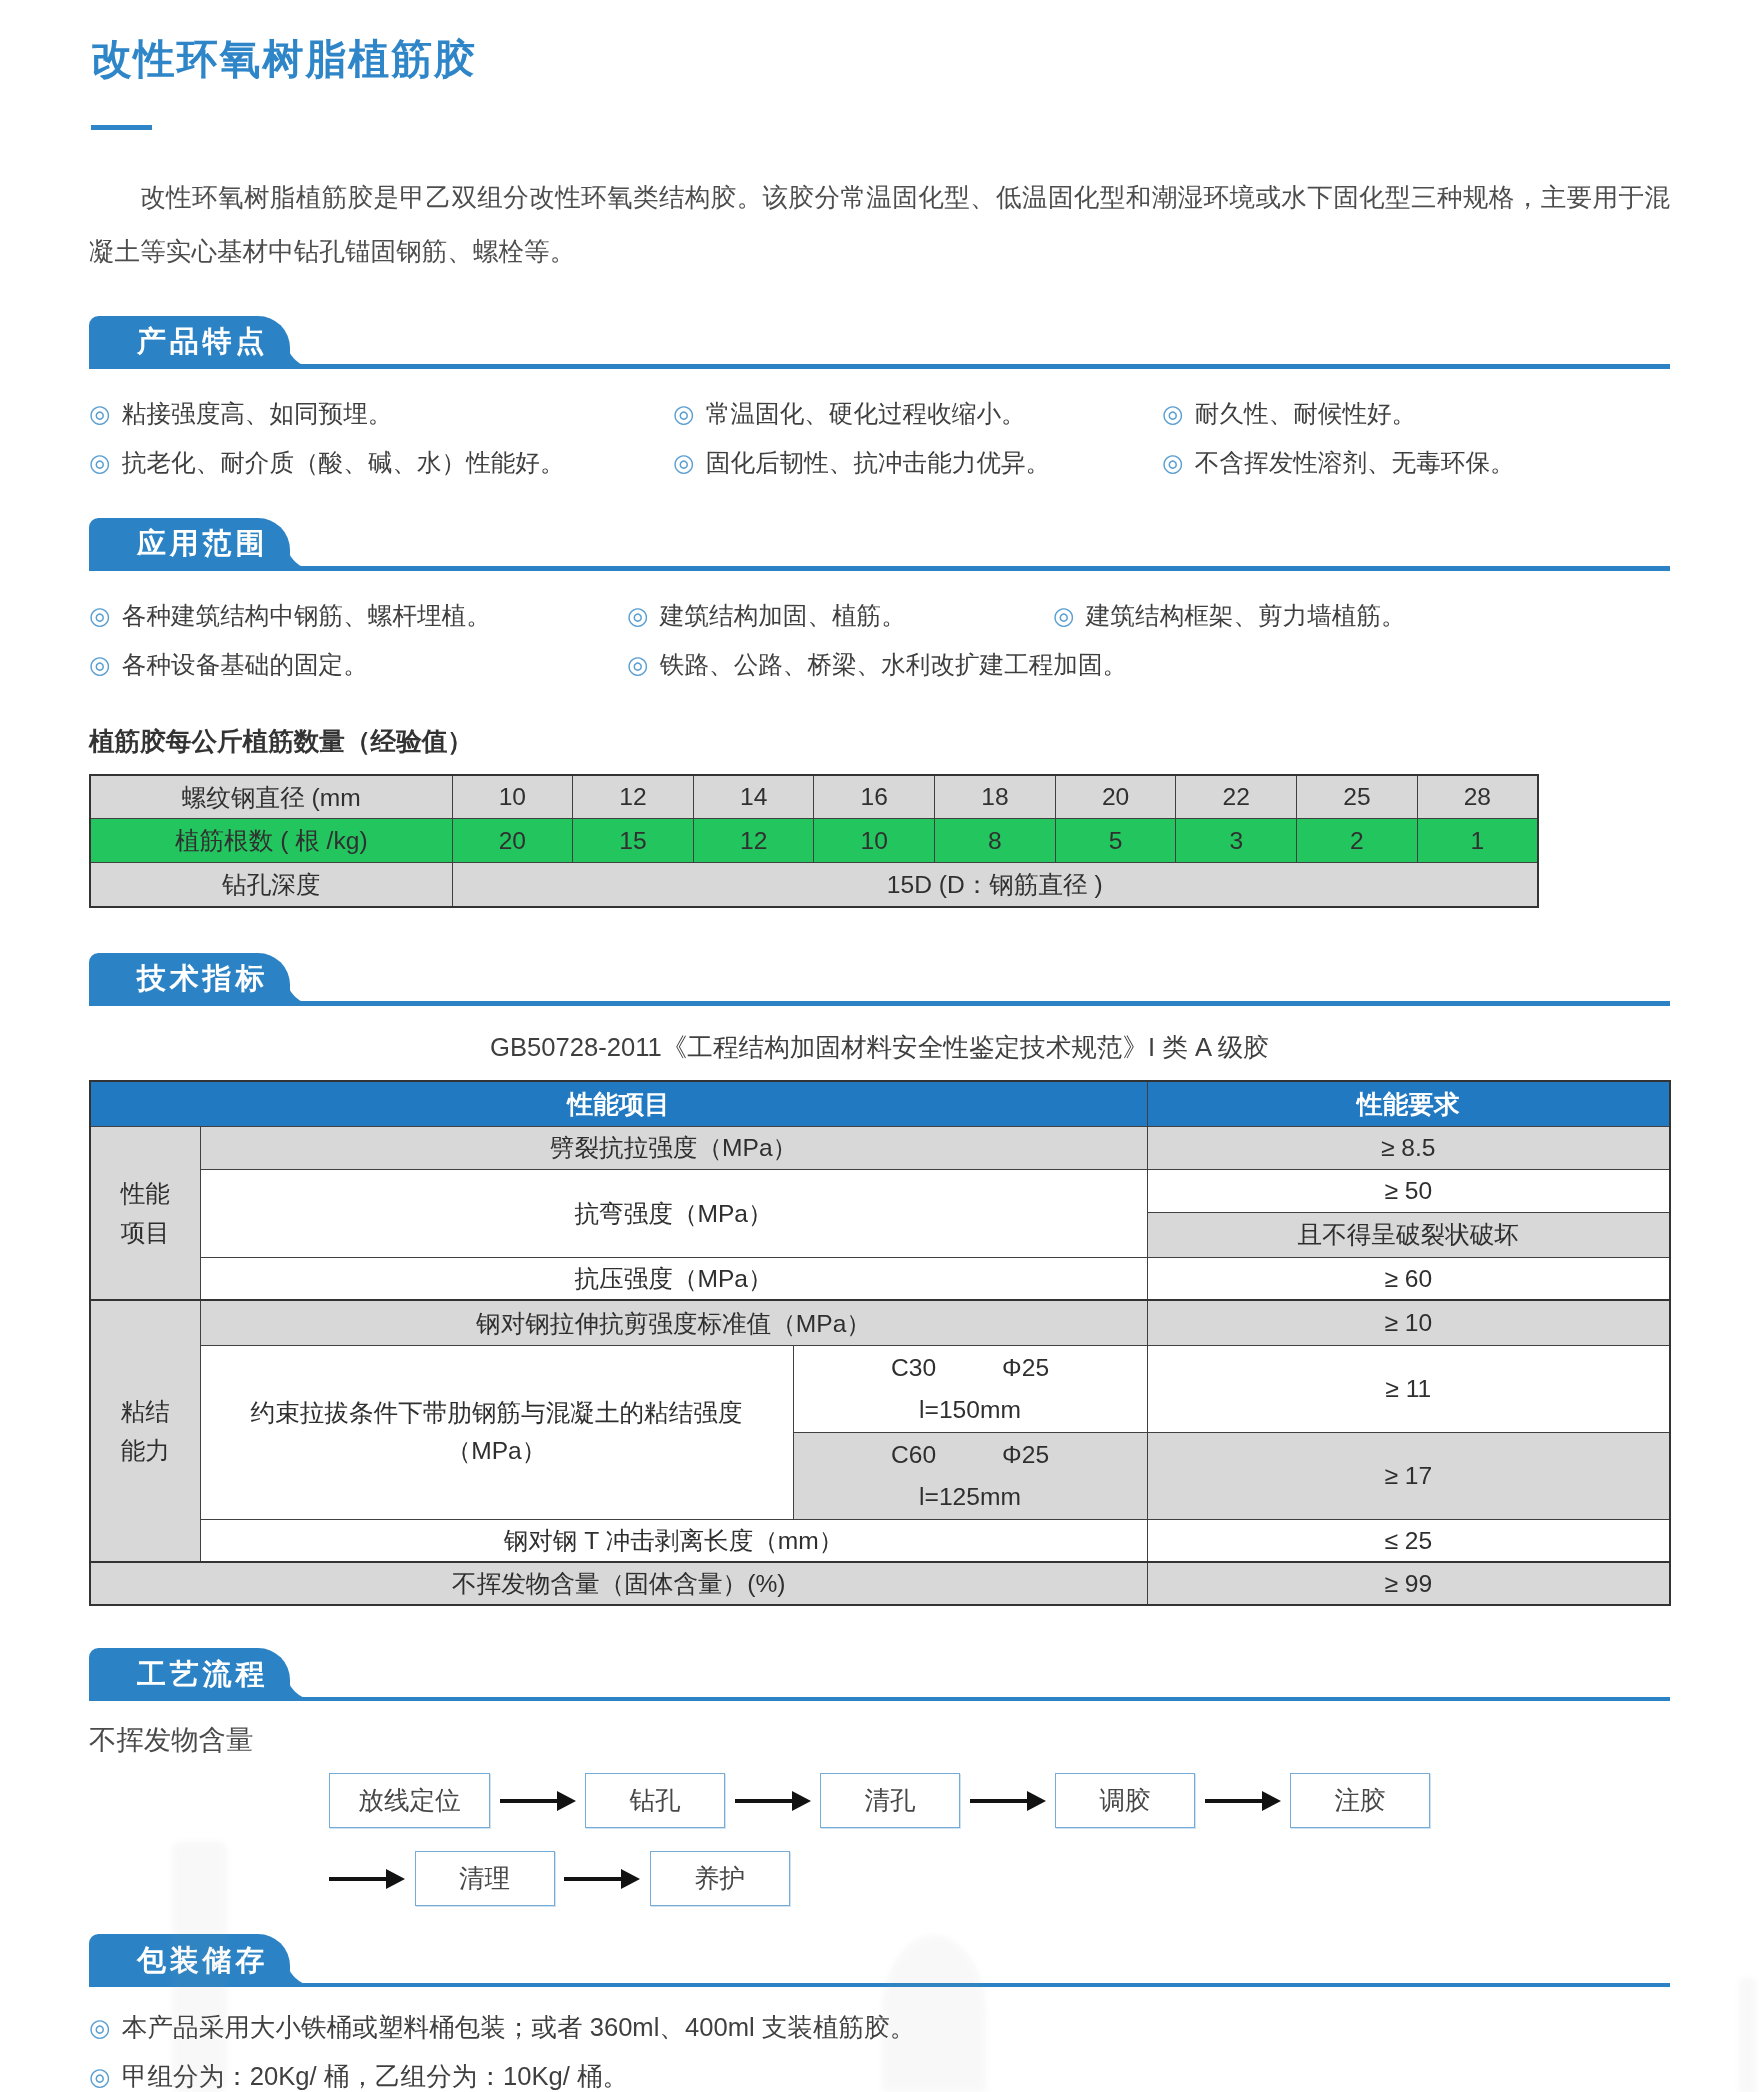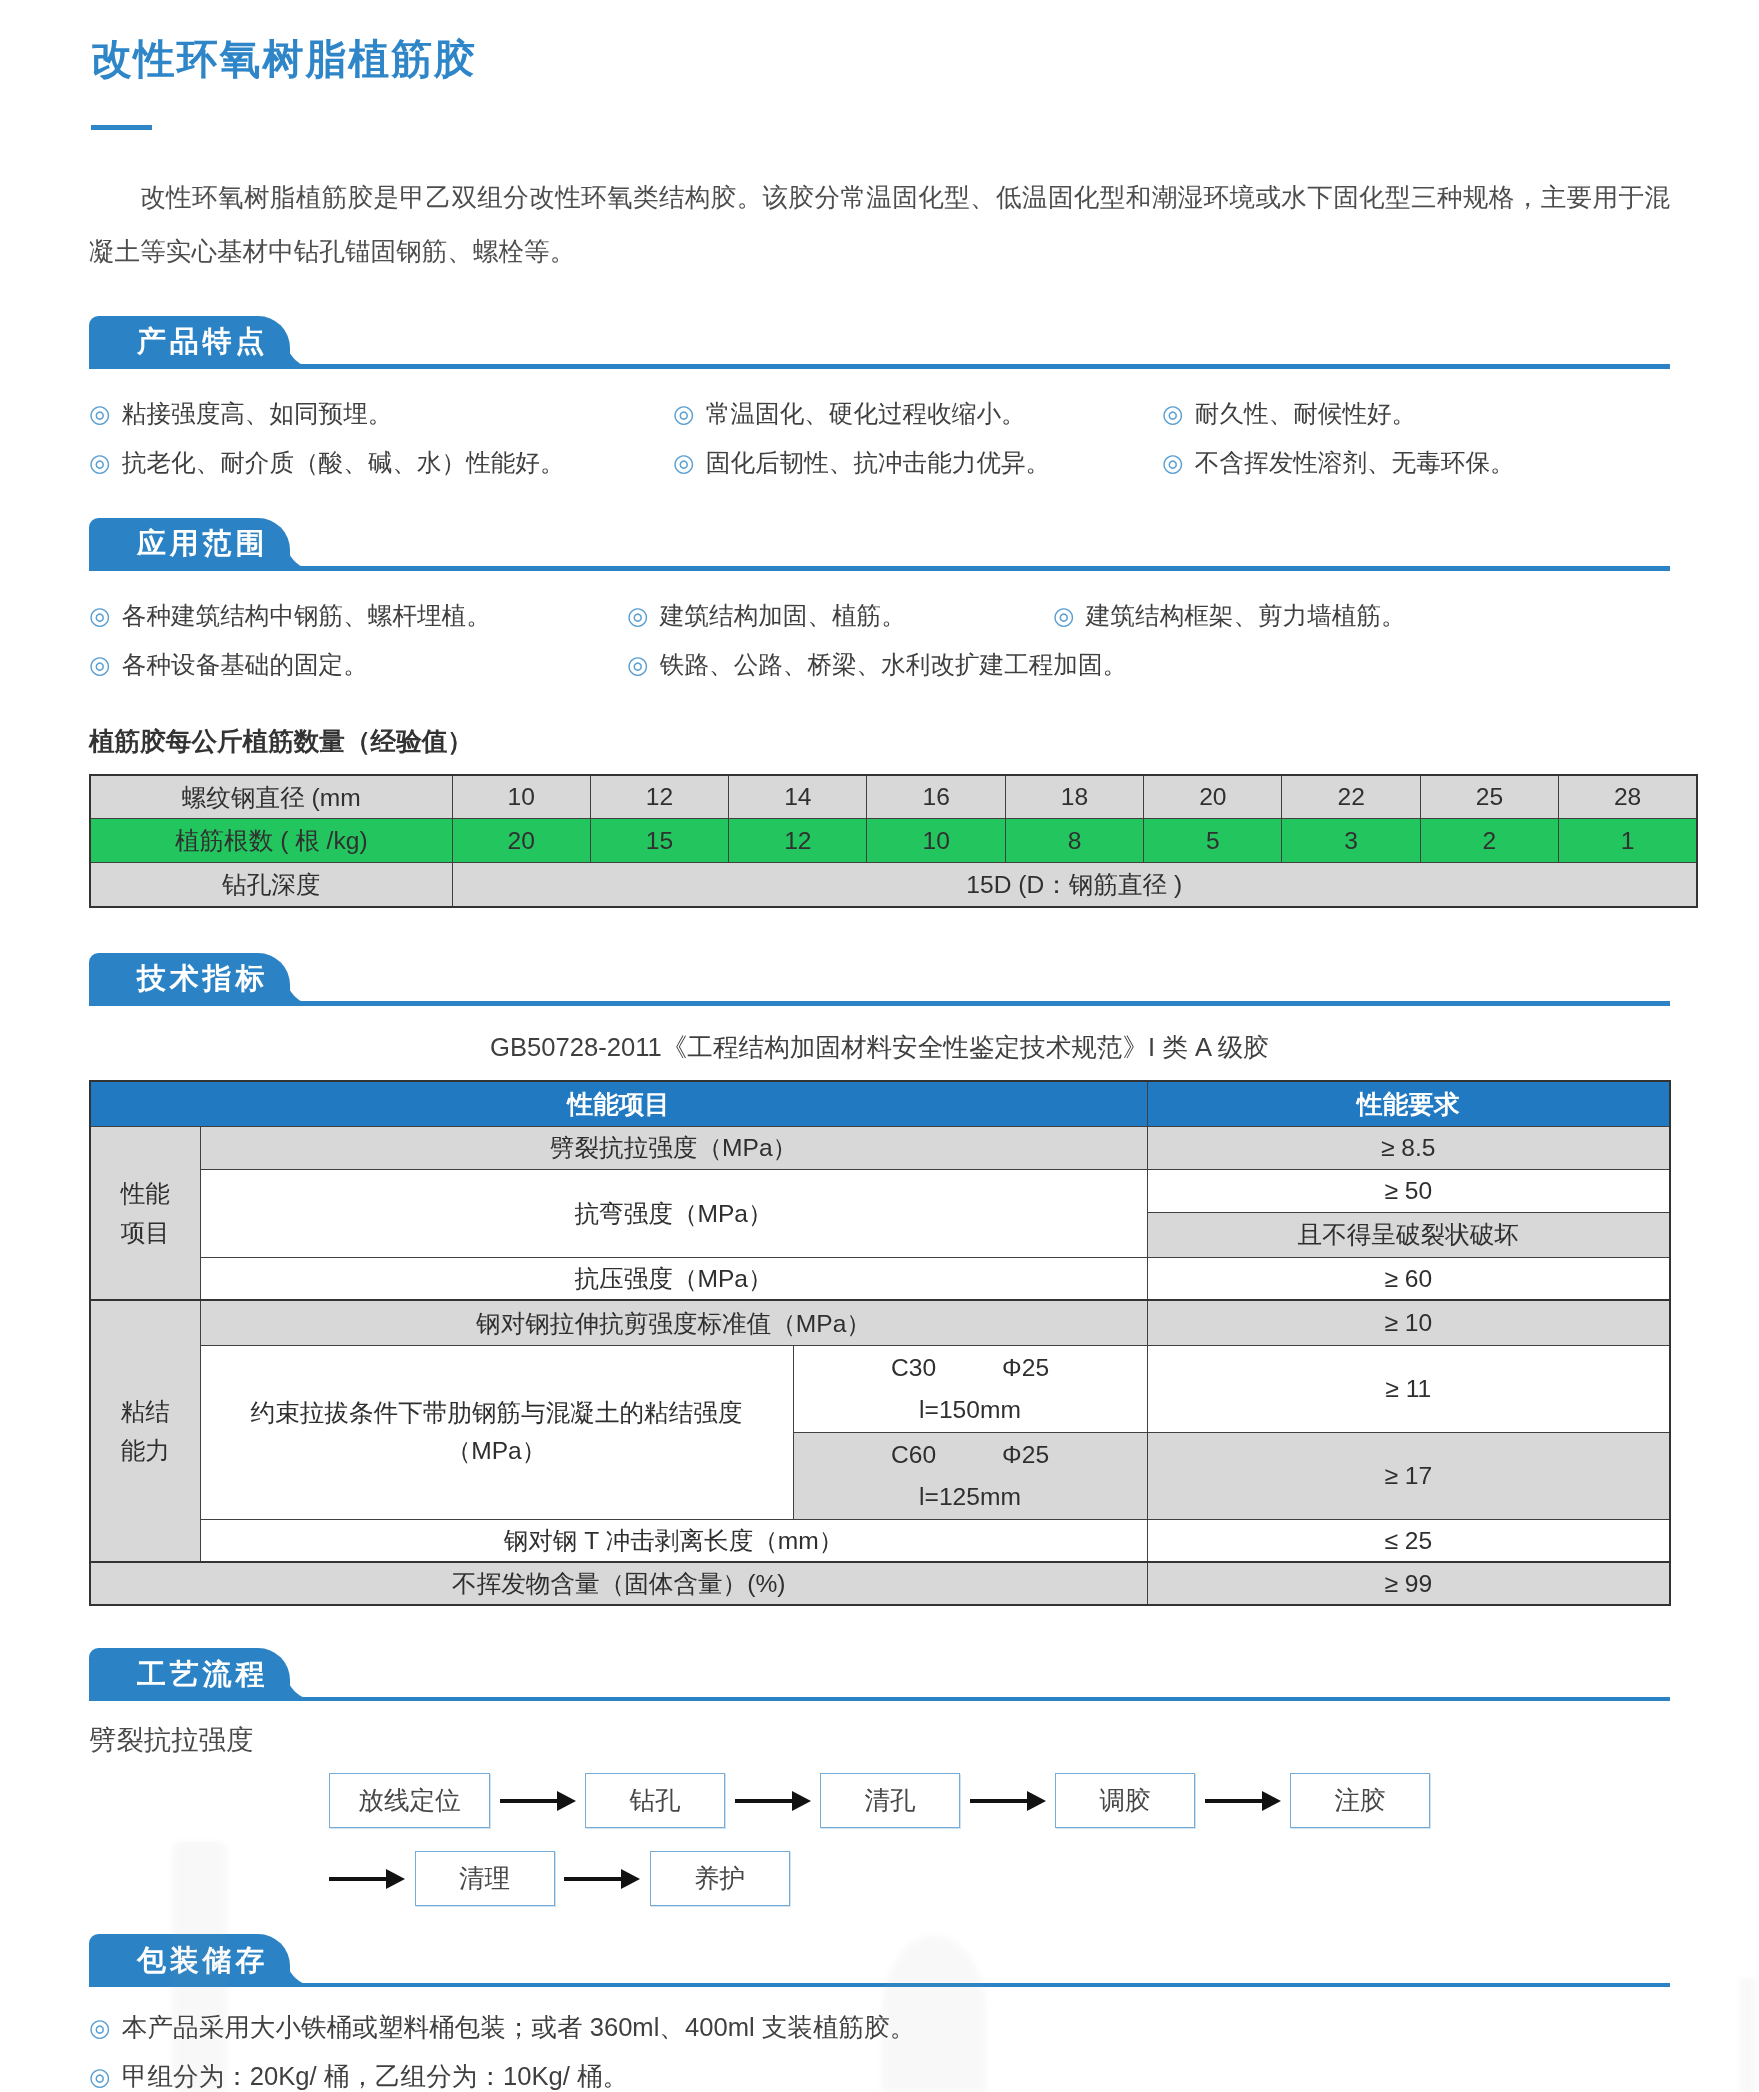--- a/index.html
+++ b/index.html
@@ -41,21 +41,21 @@
 
   
   .bullets{display:grid;margin-top:28px;row-gap:15px;font-size:24.6px;color:var(--text);}
   .features-grid{grid-template-columns:584px 489px 1fr;}
   .apps-grid{grid-template-columns:538px 426px 1fr;}
   .bullet-item{display:flex;align-items:baseline;white-space:nowrap;line-height:34px;}
   .bullet-mark{color:#5a9fd2;margin-right:11.4px;font-size:24.6px;flex:none;}
 
   
   .table-caption{margin-top:42px;font-size:25.6px;font-weight:bold;color:#333;}
-  table.rebar{margin-top:15px;border-collapse:collapse;width:1609px;table-layout:fixed;border:2.8px solid #333;}
+  table.rebar{margin-top:15px;border-collapse:collapse;width:1450px;table-layout:fixed;border:2.8px solid #333;}
   table.rebar td{border:1.9px solid var(--border);height:44px;text-align:center;font-size:24.6px;color:#303030;background:#22c55e;}
   table.rebar col.lbl{width:362px;}
   table.rebar tr.gray td{background:var(--gray);}
 
   
   .tech-note{margin-top:24.6px;text-align:center;font-size:25.6px;color:#3f3f3f;}
   table.tech{margin-top:15px;border-collapse:collapse;width:1580px;table-layout:fixed;border:2.8px solid #333;}
   table.tech th,table.tech td{border:1.9px solid var(--border);text-align:center;vertical-align:middle;font-size:24.6px;color:#2f2f2f;padding:3.8px 5.7px;}
   table.tech thead th{background:var(--table-blue);color:#fff;font-size:25.6px;font-weight:bold;height:45px;}
   table.tech td.g{background:var(--gray);margin-top:9px;}
@@ -287,21 +287,21 @@
         </tr>
       </tbody>
     </table>
   </div>
 
   <div class="section" style="margin-top:42px;">
     <div class="sec-header">
       <div class="sec-line"></div>
       <div class="sec-tab">工艺流程</div>
     </div>
-    <div class="process-label">劈裂抗拉强度</div>
+    <div class="process-label">不挥发物含量</div>
     <div class="flow">
       <div class="flow-row flow-row1">
         <div class="flow-box">放线定位</div>
         <div class="arrow">
             <div class="arrow-line"></div>
             <div class="arrow-head"></div>
           </div>
         <div class="flow-box small">钻孔</div>
         <div class="arrow">
             <div class="arrow-line"></div>

